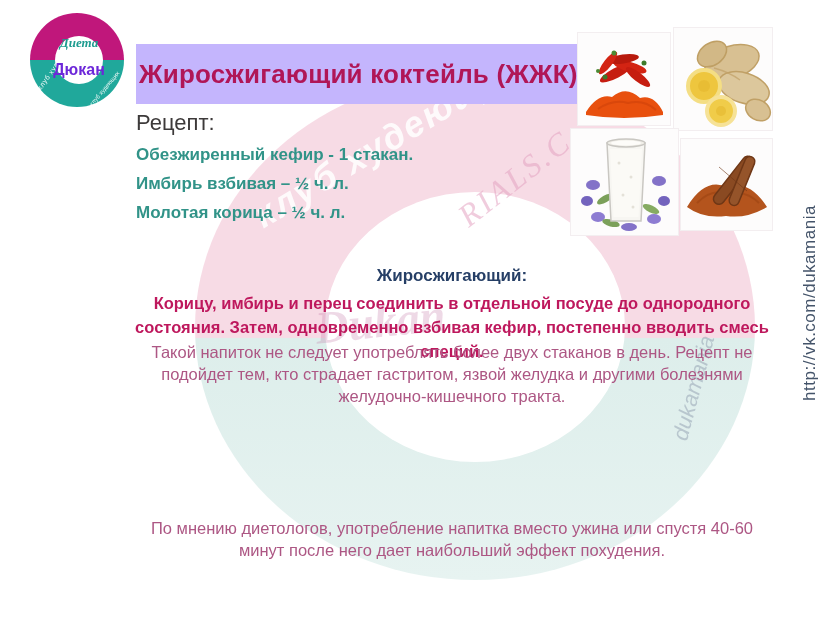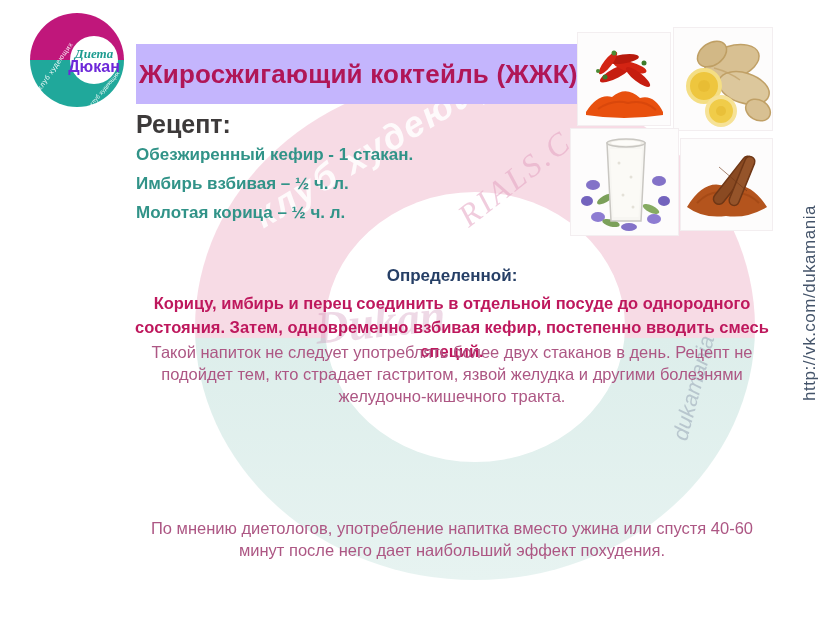--- a/index.html
+++ b/index.html
@@ -44,23 +44,23 @@
     transform:rotate(-75deg); white-space:nowrap;
   }
 
   
   .logo { position:absolute; left:30px; top:13px; width:94px; height:94px; z-index:3; }
   .logo-ring {
     position:absolute; inset:0; border-radius:50%;
     background:linear-gradient(180deg,#c0177b 0%,#c0177b 50%,#20a89b 50%,#20a89b 100%);
   }
   .logo-hole {
-    position:absolute; left:40px; top:23px; width:48px; height:48px;
+    position:absolute; left:25px; top:23px; width:48px; height:48px;
     border-radius:50%; background:#ffffff;
-    display:flex; flex-direction:column; align-items:center; justify-content:center;
+    display:flex; flex-direction:column; align-items:center; justify-content:flex-start;gap:14px;
   }
   .logo-line1 { font-family:"Liberation Serif", serif; font-style:italic; font-weight:bold; font-size:13px; color:#1e9c90; line-height:13px; }
   .logo-line2 { font-weight:bold; font-size:16px; color:#6d28d9; line-height:14px; }
   .logo-arc-top {
     position:absolute; left:-4px; top:48px; width:60px;
     font-size:7px; color:rgba(255,255,255,0.95); transform:rotate(-55deg);
     transform-origin:center; white-space:nowrap; letter-spacing:0.5px;
   }
   .logo-arc-bottom {
     position:absolute; left:50px; top:66px; width:60px;
@@ -74,21 +74,21 @@
     background:#c4b5fd; z-index:2; display:flex; align-items:center;
   }
   .page-title {
     font-size:26px; font-weight:bold; color:#b01657; padding-left:3px;
     letter-spacing:0.2px; white-space:nowrap;
   }
 
   
   .recipe-heading {
     position:absolute; left:136px; top:110px; z-index:2;
-    font-size:25px; font-weight:bold; color:#3d3a3a;
+    font-size:22px; font-weight:normal; color:#3d3a3a;
   }
   .ingredients { position:absolute; left:136px; top:140px; z-index:2; list-style:none; }
   .ingredients li {
     font-size:17px; font-weight:bold; color:#319388; line-height:29px; white-space:nowrap;
   }
 
   
   .photo { position:absolute; z-index:2; background:#fdfcfc; box-shadow:0 0 0 1px #f3eef0; }
   .photo svg { display:block; width:100%; height:100%; }
   .photo-peppers  { left:578px; top:33px;  width:92px;  height:92px; }
@@ -209,21 +209,21 @@
       <path d="M6,68 Q24,38 46,48 Q68,40 86,68 Q66,80 45,77 Q22,80 6,68 Z" fill="#b4541d"></path>
       <path d="M16,64 Q32,48 48,56 Q64,50 78,64" fill="none" stroke="#9c4413" stroke-width="2" opacity="0.6"></path>
       <g>
         <rect x="47" y="12" width="11" height="58" rx="5.5" fill="#8a4a22" stroke="#6f3716" stroke-width="1.5" transform="rotate(38 52 41)"></rect>
         <rect x="56" y="16" width="10" height="52" rx="5" fill="#95542a" stroke="#6f3716" stroke-width="1.5" transform="rotate(22 61 42)"></rect>
         <line x1="38" y1="28" x2="66" y2="52" stroke="#6f3716" stroke-width="1" opacity="0.6"></line>
       </g>
     </svg>
   </div>
 
-  <div class="col prep-heading">Определенной:</div>
+  <div class="col prep-heading">Жиросжигающий:</div>
   <div class="col prep-instructions">Корицу, имбирь и перец соединить в отдельной посуде до однородного состояния. Затем, одновременно взбивая кефир, постепенно вводить смесь специй.</div>
 
   <div class="col note note-1">Такой напиток не следует употреблять более двух стаканов в день. Рецепт не подойдет тем, кто страдает гастритом, язвой желудка и другими болезнями желудочно-кишечного тракта.</div>
   <div class="col note note-3">По мнению диетологов, употребление напитка вместо ужина или спустя 40-60 минут после него дает наибольший эффект похудения.</div>
 
   <div class="side-url">http://vk.com/dukamania</div>
 
 </div>
 
 </body></html>

